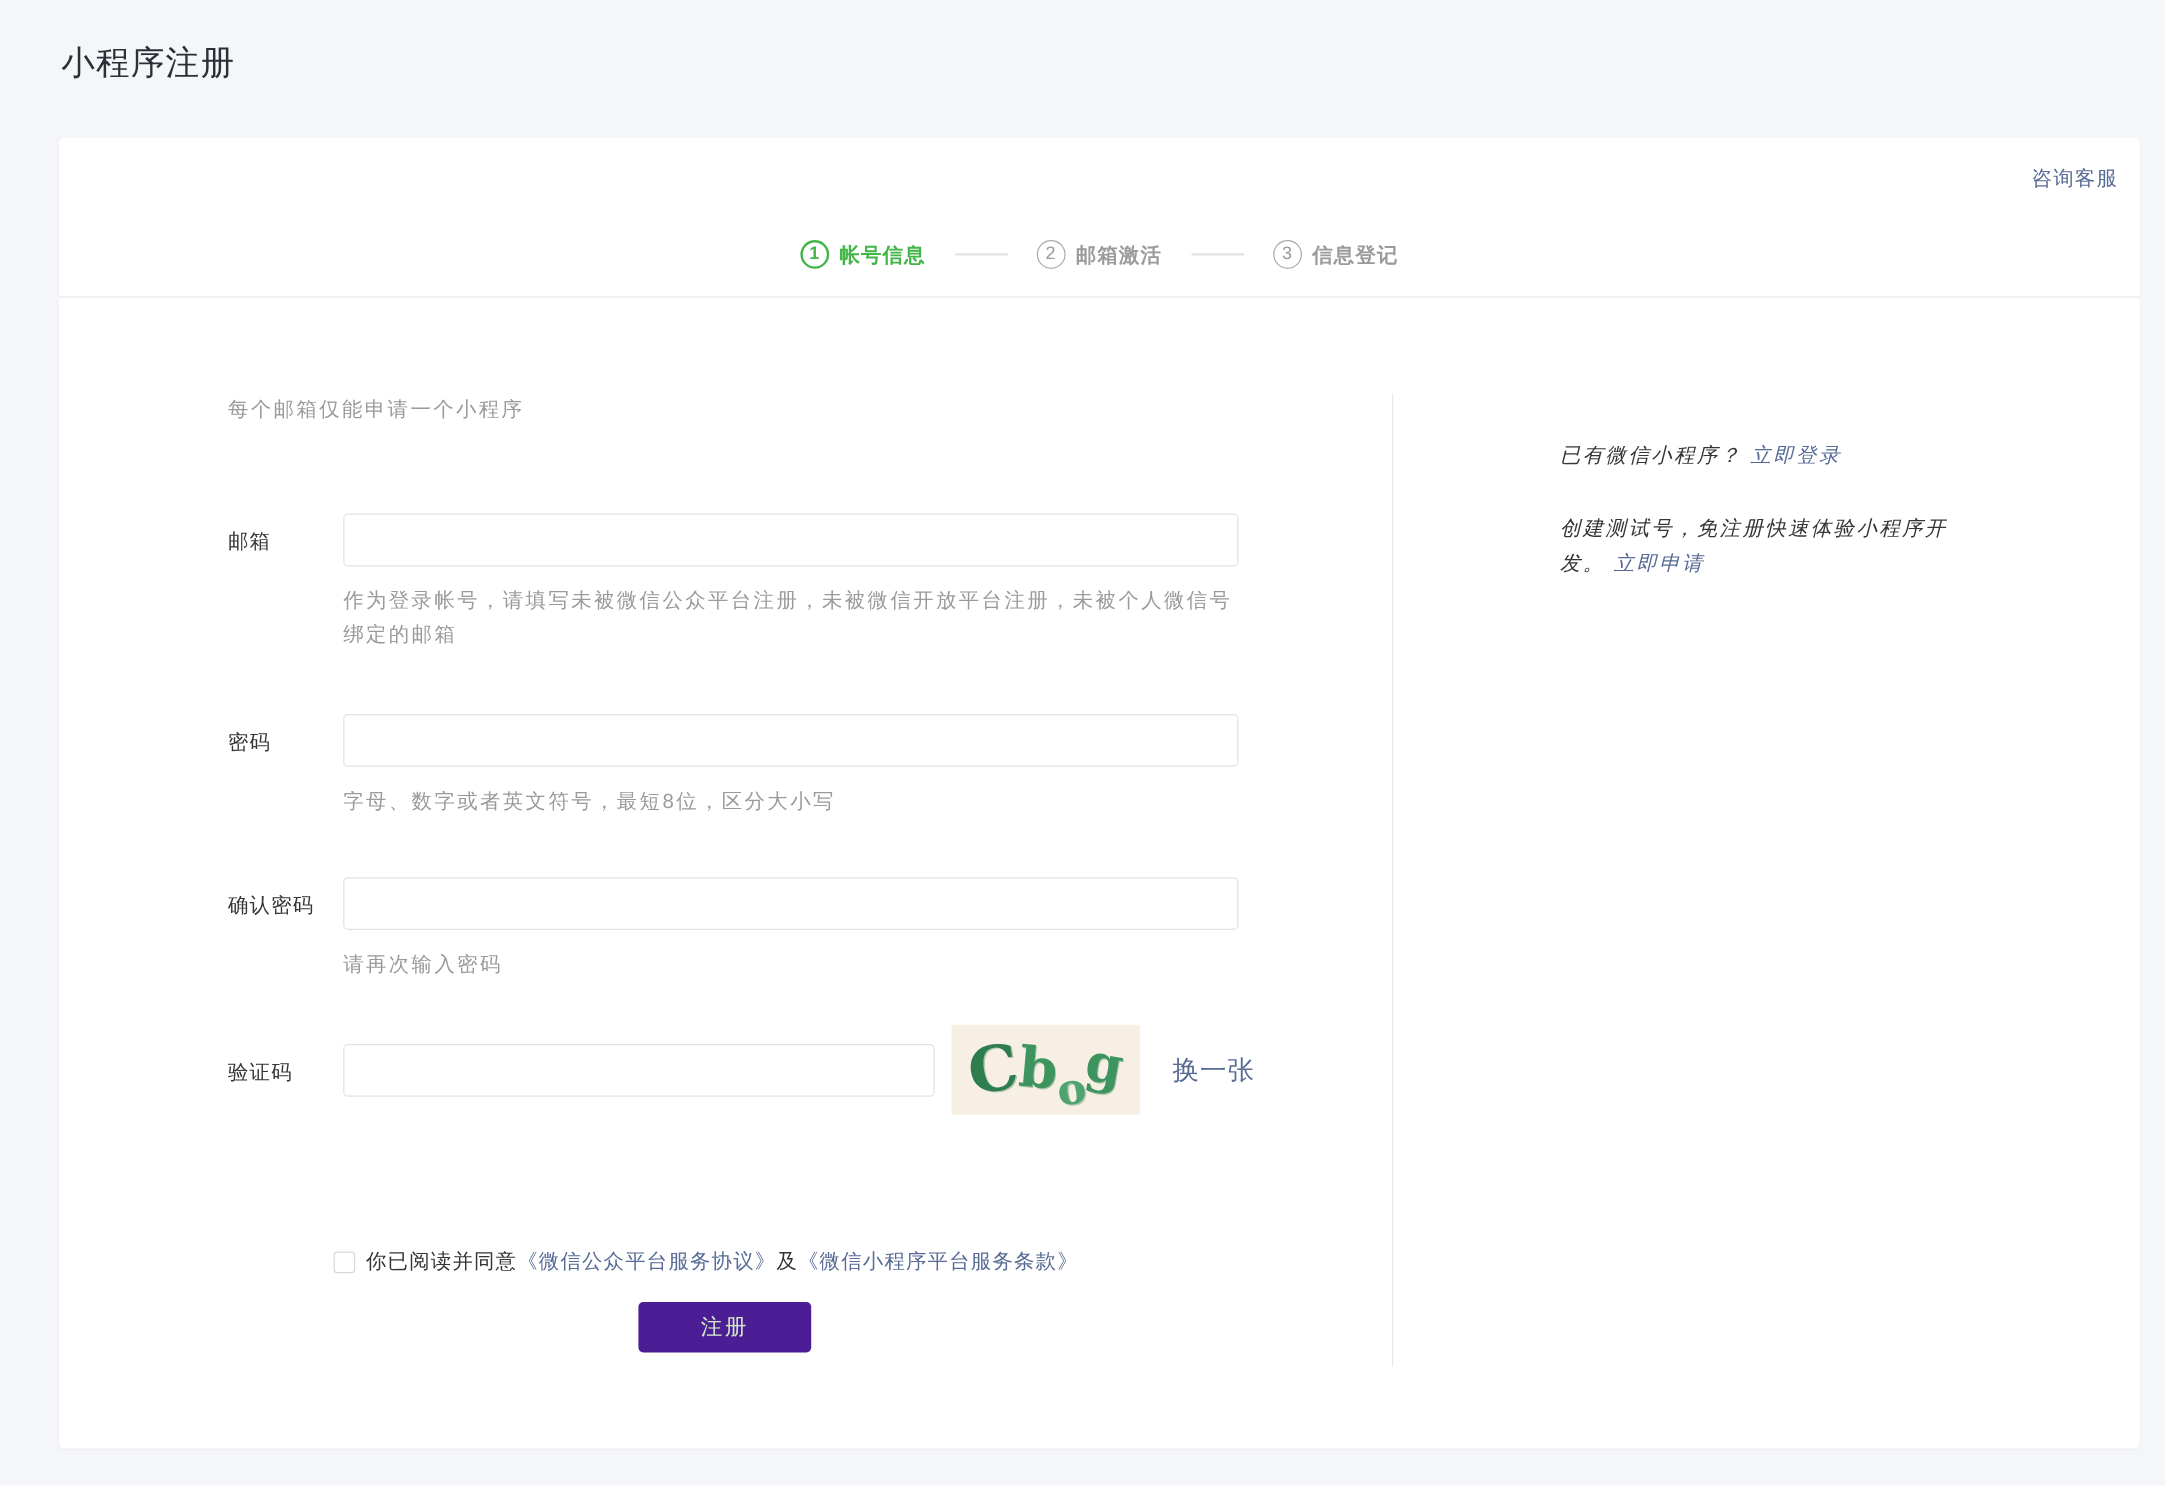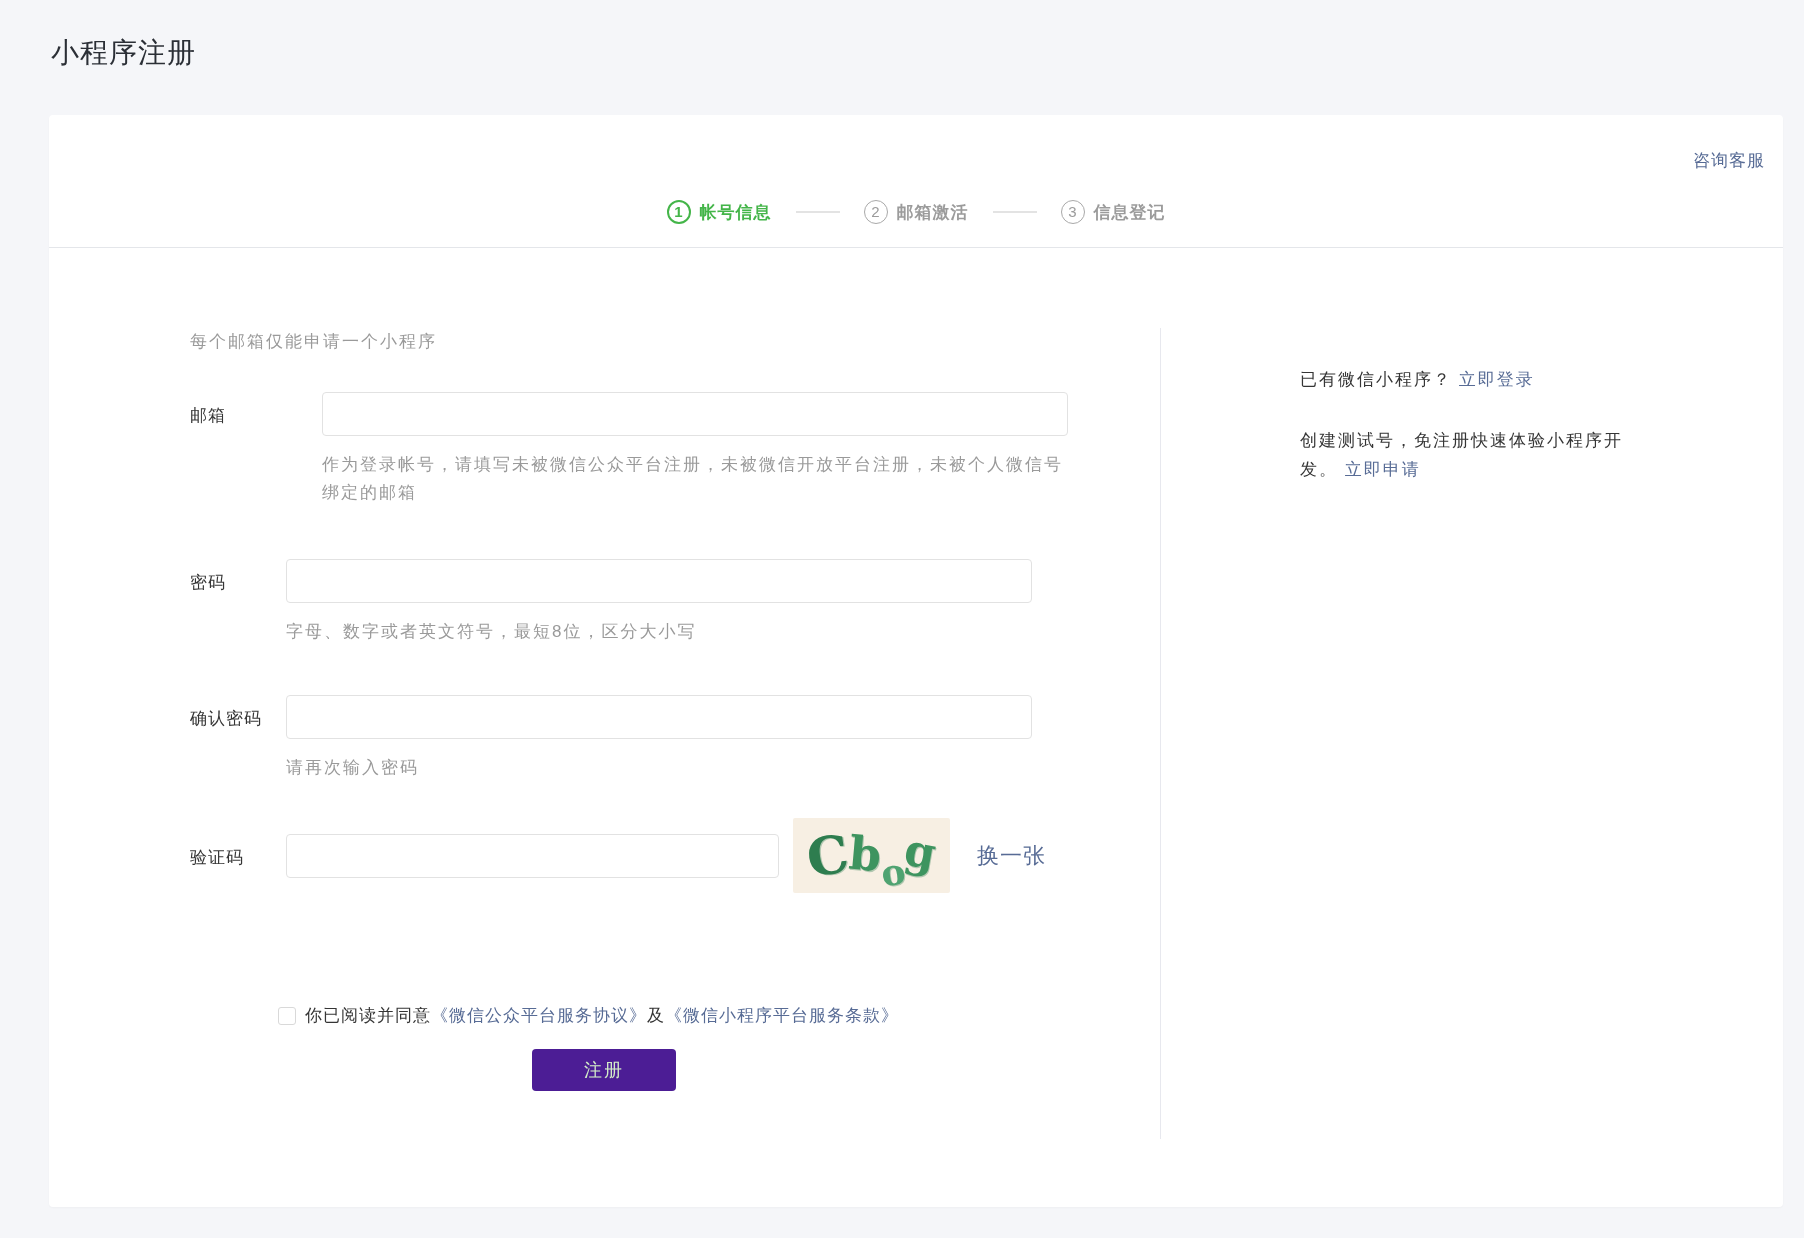--- a/index.html
+++ b/index.html
@@ -20,21 +20,21 @@
   .card {
     position:absolute; left:49px; top:115px;
     width:1734px; height:1092px;
     background:#ffffff; border-radius:4px;
     box-shadow:0 1px 2px rgba(0,0,0,0.03);
   }
 
   
   .card-header { position:relative; height:133px; border-bottom:1px solid #e4e6ea; }
   .service-link {
-    position:absolute; top:34px; right:18px;
+    position:absolute; top:22px; right:18px;
     font-size:17px; color:#576b95; letter-spacing:1px;
   }
   .steps {
     position:absolute; left:0; right:0; top:85px;
     display:flex; justify-content:center; align-items:center;
   }
   .step { display:flex; align-items:center; }
   .step-circle {
     width:24px; height:24px; border-radius:50%;
     border:1px solid #a9a9a9; color:#9b9b9b;
@@ -64,21 +64,21 @@
   .text-input {
     width:746px; height:44px;
     border:1px solid #e2e2e2; border-radius:4px;
     font-size:17px; padding:0 12px; color:#353535;
     background:#fff; outline:none;
   }
   .helper {
     margin-top:15px; font-size:17px; color:#9a9a9a;
     letter-spacing:2px; line-height:28px; max-width:742px;
   }
-  .row-email { margin-top:38px;gap:36px; }
+  .row-email { margin-top:74px; }
   .row-password { margin-top:52px; }
   .row-confirm { margin-top:49px; }
   .row-captcha { margin-top:36px; }
   .row-captcha .form-label { padding-top:28px; }
   .captcha-field { display:flex; align-items:center; }
   .captcha-input { width:493px; }
   .captcha-img {
     width:157px; height:75px; margin-left:14px;
     background:#f7efe3; border-radius:2px;
     display:flex; align-items:center; justify-content:center;
@@ -106,21 +106,21 @@
 
   .submit-btn {
     display:block; margin-top:21px; margin-left:342px;
     width:144px; height:42px;
     background:#4c1d95; border:none; border-radius:4px;
     color:#d3ecc8; font-size:18px; letter-spacing:2px;
     font-family:inherit; cursor:default;
   }
 
   
-  .sidebar { position:absolute; left:1251px; top:253px; width:346px; font-size:17px; }
+  .sidebar { position:absolute; left:1251px; top:253px; width:346px; font-size:17px;font-style:italic; }
   .sidebar .line1 { letter-spacing:2px; color:#353535; line-height:24px; }
   .sidebar a { color:#576b95; }
   .sidebar .test-para { margin-top:34px; width:338px; letter-spacing:2px; line-height:29px; color:#353535; }
 </style>
 </head>
 <body>
 
 <h1 class="page-title">小程序注册</h1>
 
 <div class="card">

